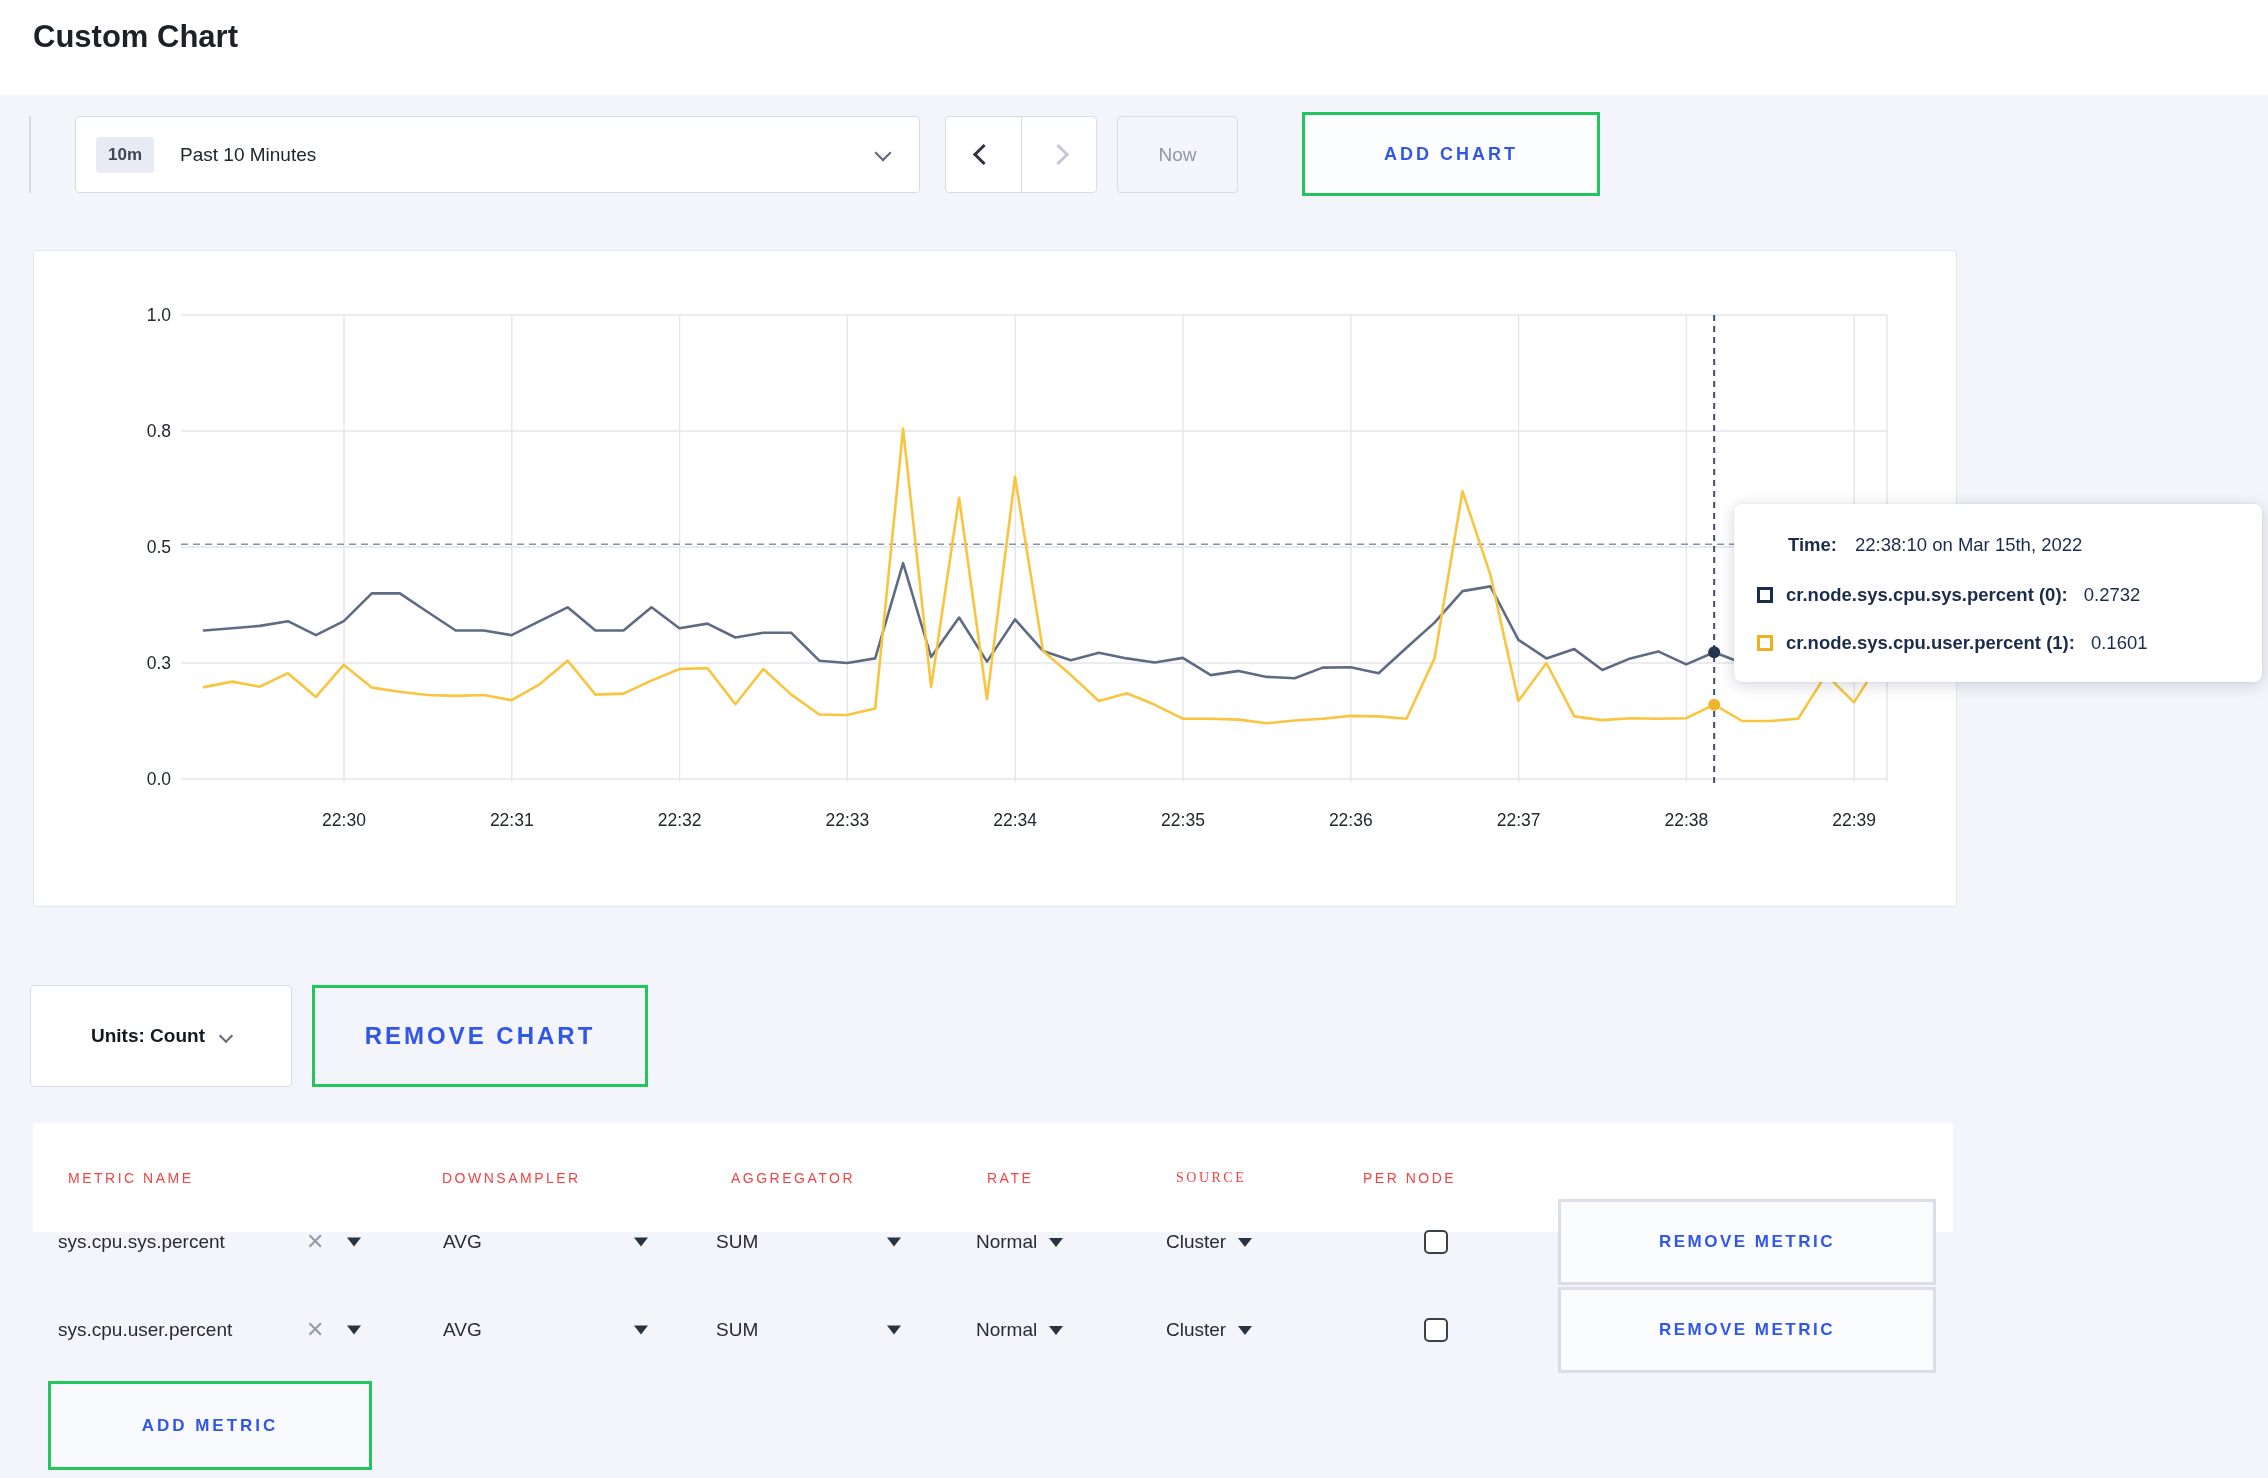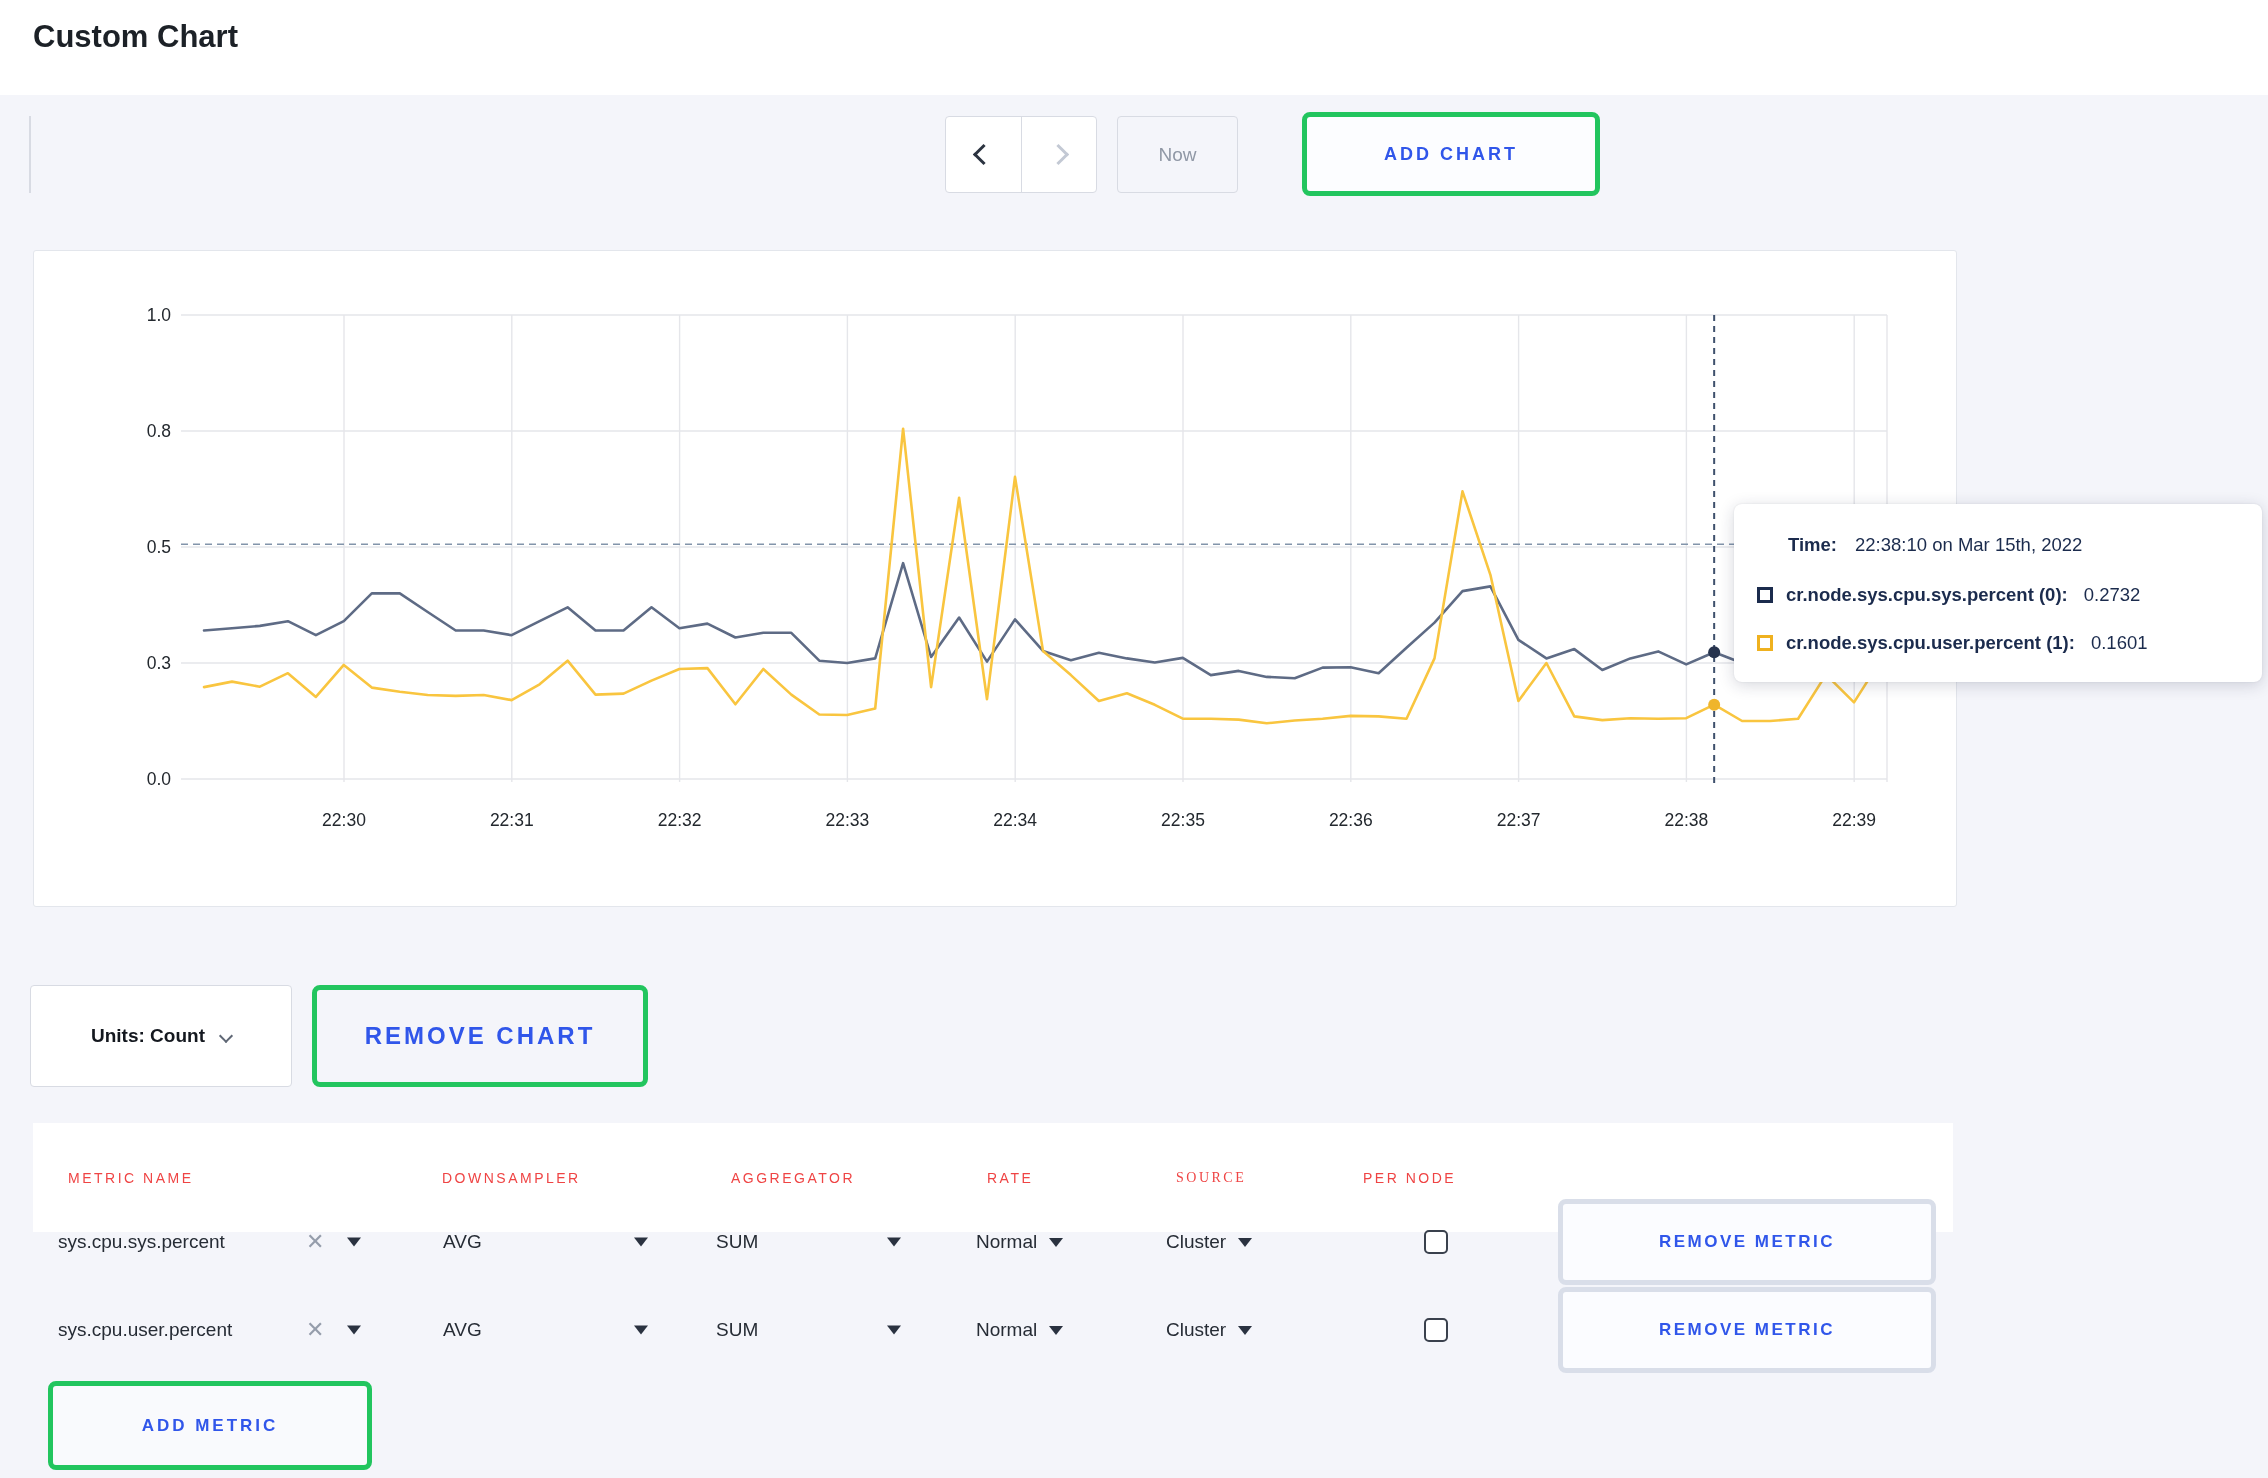--- a/index.html
+++ b/index.html
@@ -38,21 +38,21 @@
   .arrow-btn.prev .chev { border-color:#2b3340; }
   .arrow-btn.next .chev { border-color:#c3c9d4; }
 
   .now-btn {
     position:absolute; left:1117px; top:116px; width:121px; height:77px; box-sizing:border-box;
     border:1px solid #d8dbe3; border-radius:4px; color:#9098a6; font-size:19px;
     display:flex; align-items:center; justify-content:center; cursor:pointer;
   }
 
   .btn-blue {
-    border:5px solid #22c55e; border-radius:8px; box-sizing:border-box;
+    border:3px solid #22c55e; border-radius:0; box-sizing:border-box;
     color:#3056ea; font-weight:700; letter-spacing:3px;
     display:flex; align-items:center; justify-content:center; cursor:pointer;
     background:#fcfdff;
   }
   .add-chart-btn { position:absolute; left:1302px; top:112px; width:298px; height:84px; font-size:18px; }
 
   .chart-card {
     position:absolute; left:33px; top:250px; width:1924px; height:657px; box-sizing:border-box;
     background:#fff; border:1px solid #e3e6ec; border-radius:3px;
   }
@@ -104,20 +104,25 @@
 </head>
 <body>
 
 <div id="app">
 
   <div class="top-band"></div>
   <div class="page-title">Custom Chart</div>
 
   <div class="toolbar-divider"></div>
 
+  <div class="time-select">
+    <span class="range-badge">10m</span>
+    <span class="range-label">Past 10 Minutes</span>
+    <span class="chev down"></span>
+  </div>
 
   <div class="arrow-group">
     <div class="arrow-btn prev">
         <span class="chev left"></span>
       </div>
     <div class="arrow-btn next">
         <span class="chev right"></span>
       </div>
   </div>
 

